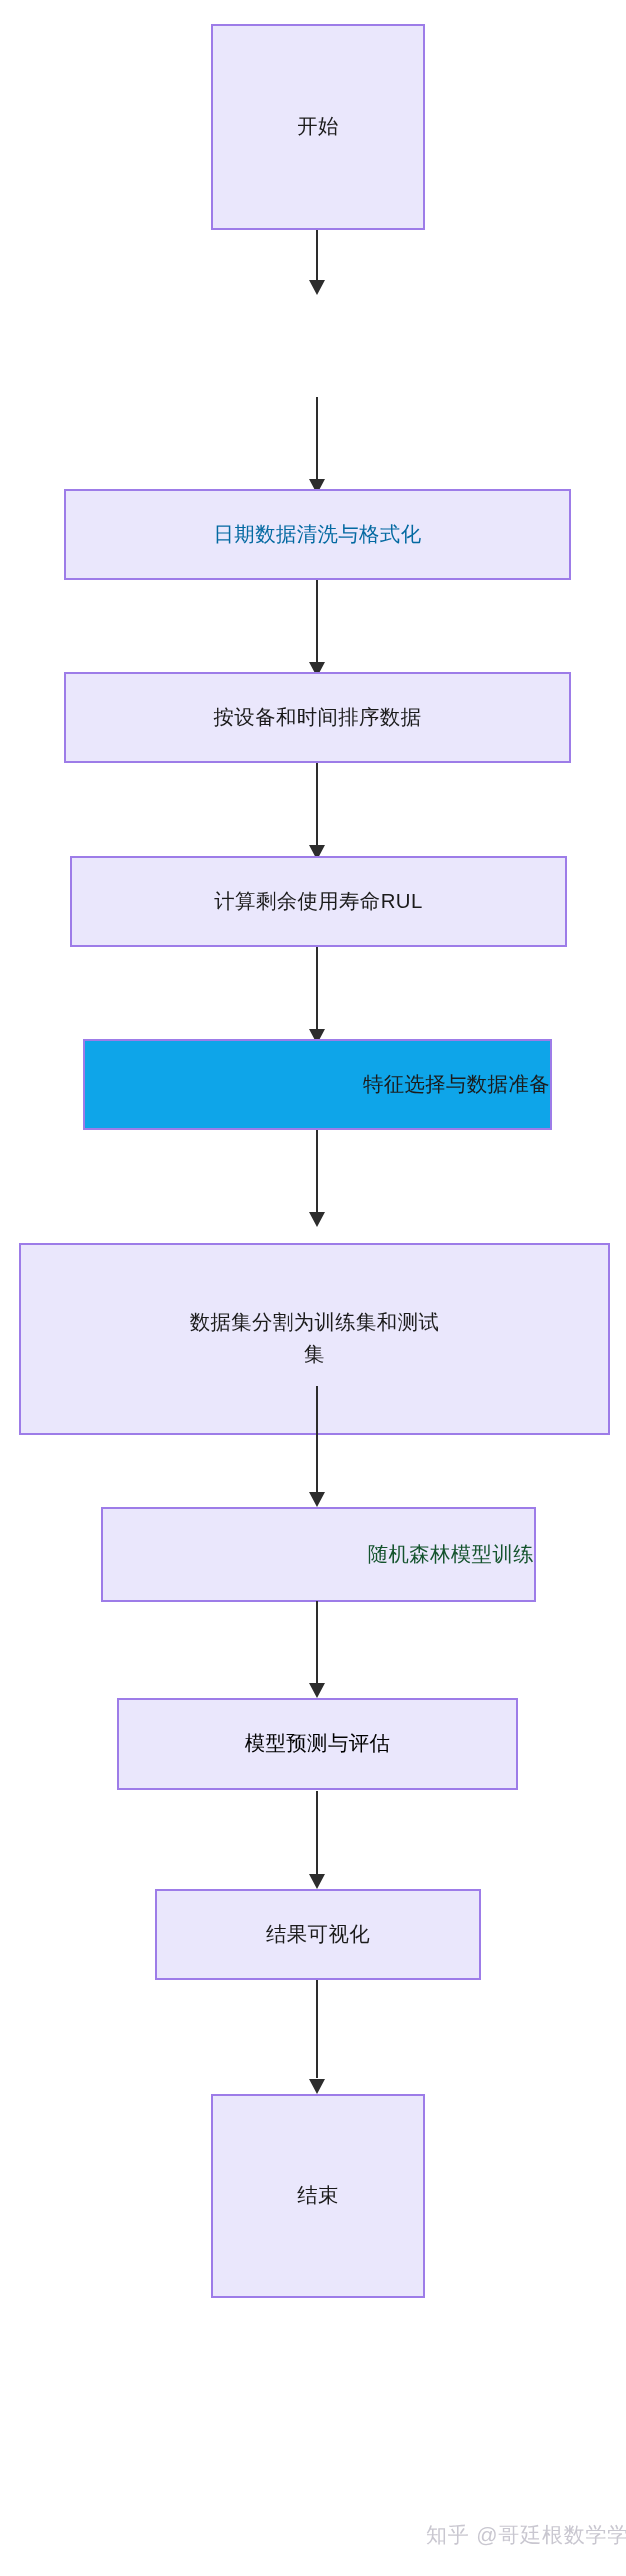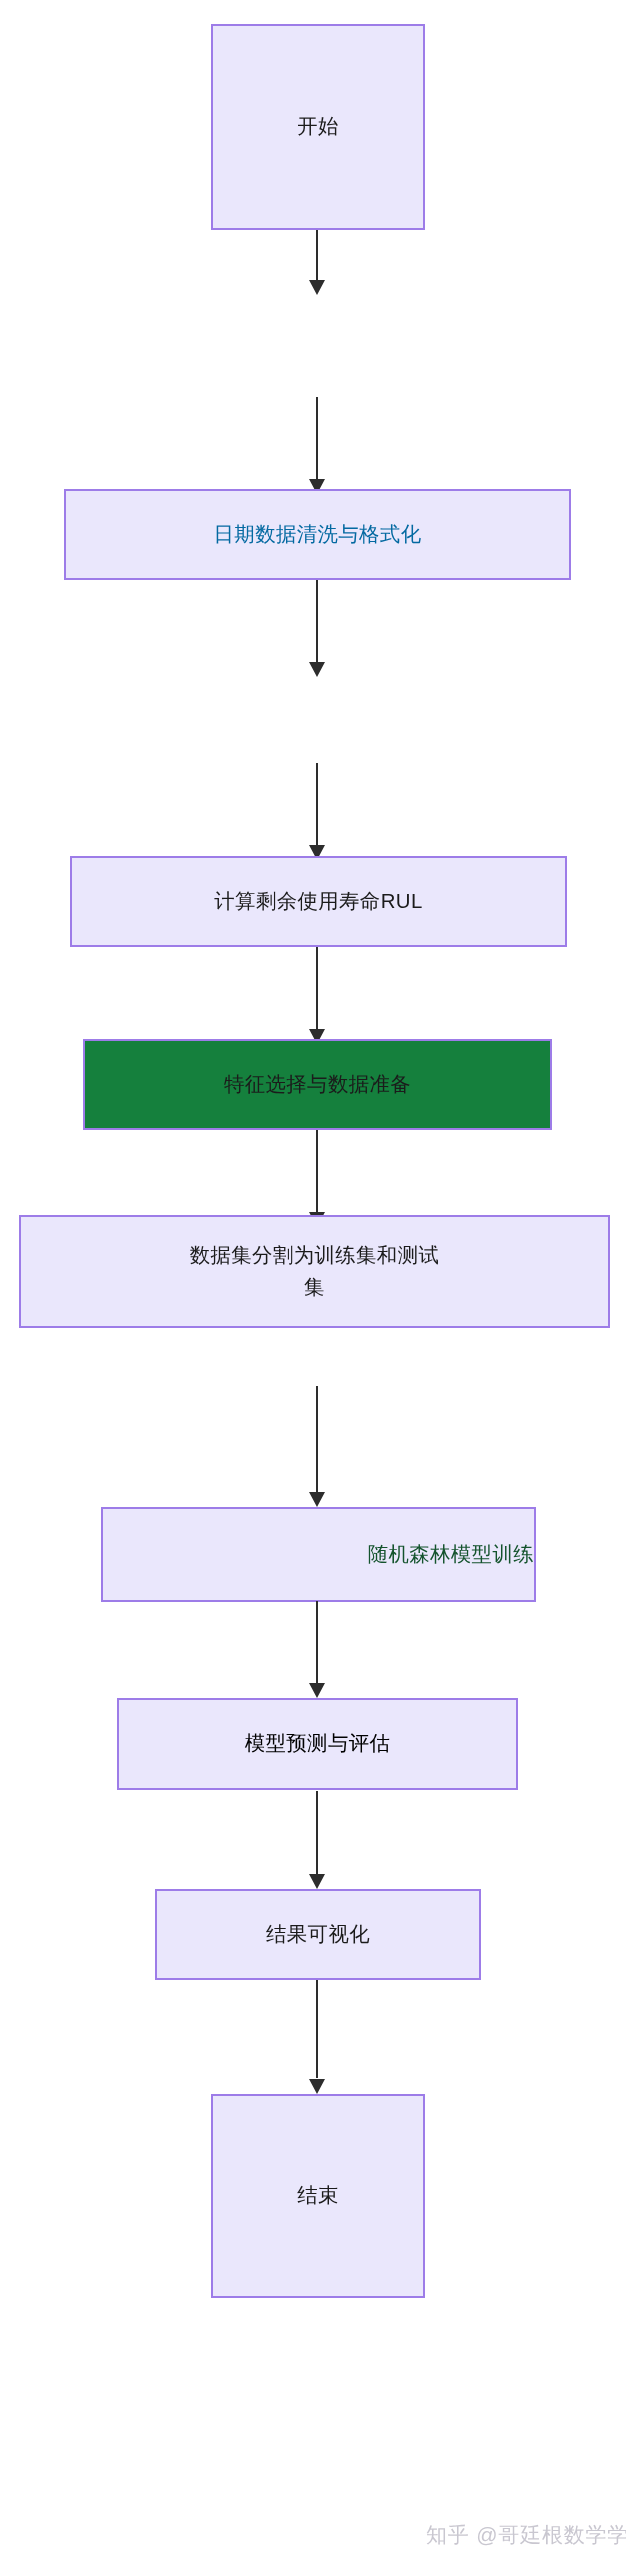--- a/index.html
+++ b/index.html
@@ -99,45 +99,48 @@
 
   <div class="flow-node" style="left: 64px; top: 489px; width: 507px; height: 91px; background: rgb(234, 231, 252); border-color: rgb(157, 124, 232); color: #0369a1;">
     <span class="node-label">日期数据清洗与格式化</span>
   </div>
 
   <div class="connector" style="left:317px; top:580px; height:97px;">
     <div class="conn-line" style="height: 82px; background: rgb(45, 45, 45);"></div>
     <div class="conn-head" style="border-top-color: rgb(45, 45, 45);"></div>
   </div>
 
+  <div class="flow-node" style="left: 64px; top: 672px; width: 507px; height: 91px; background: rgb(234, 231, 252); border-color: rgb(157, 124, 232); color: rgb(27, 27, 27);">
+    <span class="node-label">按设备和时间排序数据</span>
+  </div>
 
   <div class="connector" style="left:317px; top:763px; height:97px;">
     <div class="conn-line" style="height: 82px; background: rgb(45, 45, 45);"></div>
     <div class="conn-head" style="border-top-color: rgb(45, 45, 45);"></div>
   </div>
 
   <div class="flow-node" style="left: 70px; top: 856px; width: 497px; height: 91px; background: rgb(234, 231, 252); border-color: rgb(157, 124, 232); color: rgb(27, 27, 27);">
     <span class="node-label">计算剩余使用寿命RUL</span>
   </div>
 
   <div class="connector" style="left:317px; top:947px; height:97px;">
     <div class="conn-line" style="height: 82px; background: rgb(45, 45, 45);"></div>
     <div class="conn-head" style="border-top-color: rgb(45, 45, 45);"></div>
   </div>
 
-  <div class="flow-node" style="left: 83px; top: 1039px; width: 469px; height: 91px; background: #15803d; border-color: rgb(157, 124, 232); color: rgb(27, 27, 27);">
+  <div class="flow-node" style="left: 83px; top: 1039px; width: 469px; height: 91px; background: #0ea5e9; border-color: rgb(157, 124, 232); color: rgb(27, 27, 27); text-align: right;">
     <span class="node-label">特征选择与数据准备</span>
   </div>
 
   <div class="connector" style="left:317px; top:1130px; height:97px;">
     <div class="conn-line" style="height: 82px; background: rgb(45, 45, 45);"></div>
     <div class="conn-head" style="border-top-color: rgb(45, 45, 45);"></div>
   </div>
 
-  <div class="flow-node" style="left: 19px; top: 1215px; width: 591px; height: 113px; background: rgb(234, 231, 252); border-color: rgb(157, 124, 232); color: rgb(27, 27, 27);">
+  <div class="flow-node" style="left: 19px; top: 1243px; width: 591px; height: 192px; background: rgb(234, 231, 252); border-color: rgb(157, 124, 232); color: rgb(27, 27, 27);">
     <span class="node-label">数据集分割为训练集和测试
 集</span>
   </div>
 
   <div class="connector" style="left:317px; top:1386px; height:121px;">
     <div class="conn-line" style="height: 106px; background: rgb(45, 45, 45);"></div>
     <div class="conn-head" style="border-top-color: rgb(45, 45, 45);"></div>
   </div>
 
   <div class="flow-node" style="left: 101px; top: 1507px; width: 435px; height: 95px; background: rgb(234, 231, 252); border-color: rgb(157, 124, 232); color: #14532d; text-align: right;">

